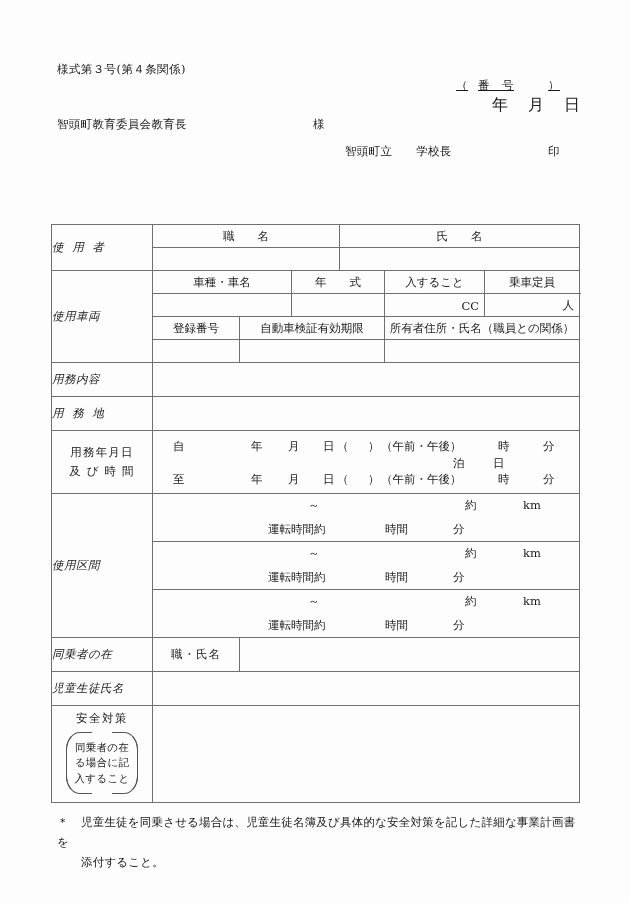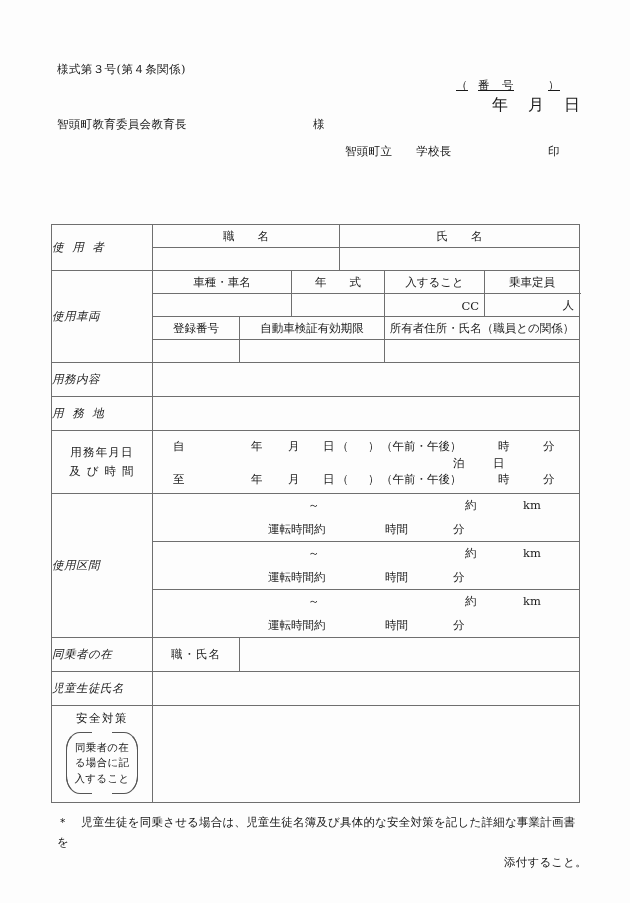--- a/index.html
+++ b/index.html
@@ -183,21 +183,21 @@
   .footnote {
     position: absolute;
     left: 57px;
     top: 812px;
     width: 530px;
     font-size: 11.5px;
     line-height: 20px;
     letter-spacing: 0.2px;
   }
   .footnote .mark { display: inline-block; width: 24px; }
-  .footnote .ind { display: block; padding-left: 24px; text-align: right; }
+  .footnote .ind { display: block; padding-left: 24px; }
 </style>
 </head>
 <body>
 
 <div class="page">
 
   <div class="form-no">様式第３号(第４条関係)</div>
 
   <div class="doc-number">
     <span>（</span><span class="sp"></span><span>番　号</span><span class="sp-wide"></span><span>）</span>

